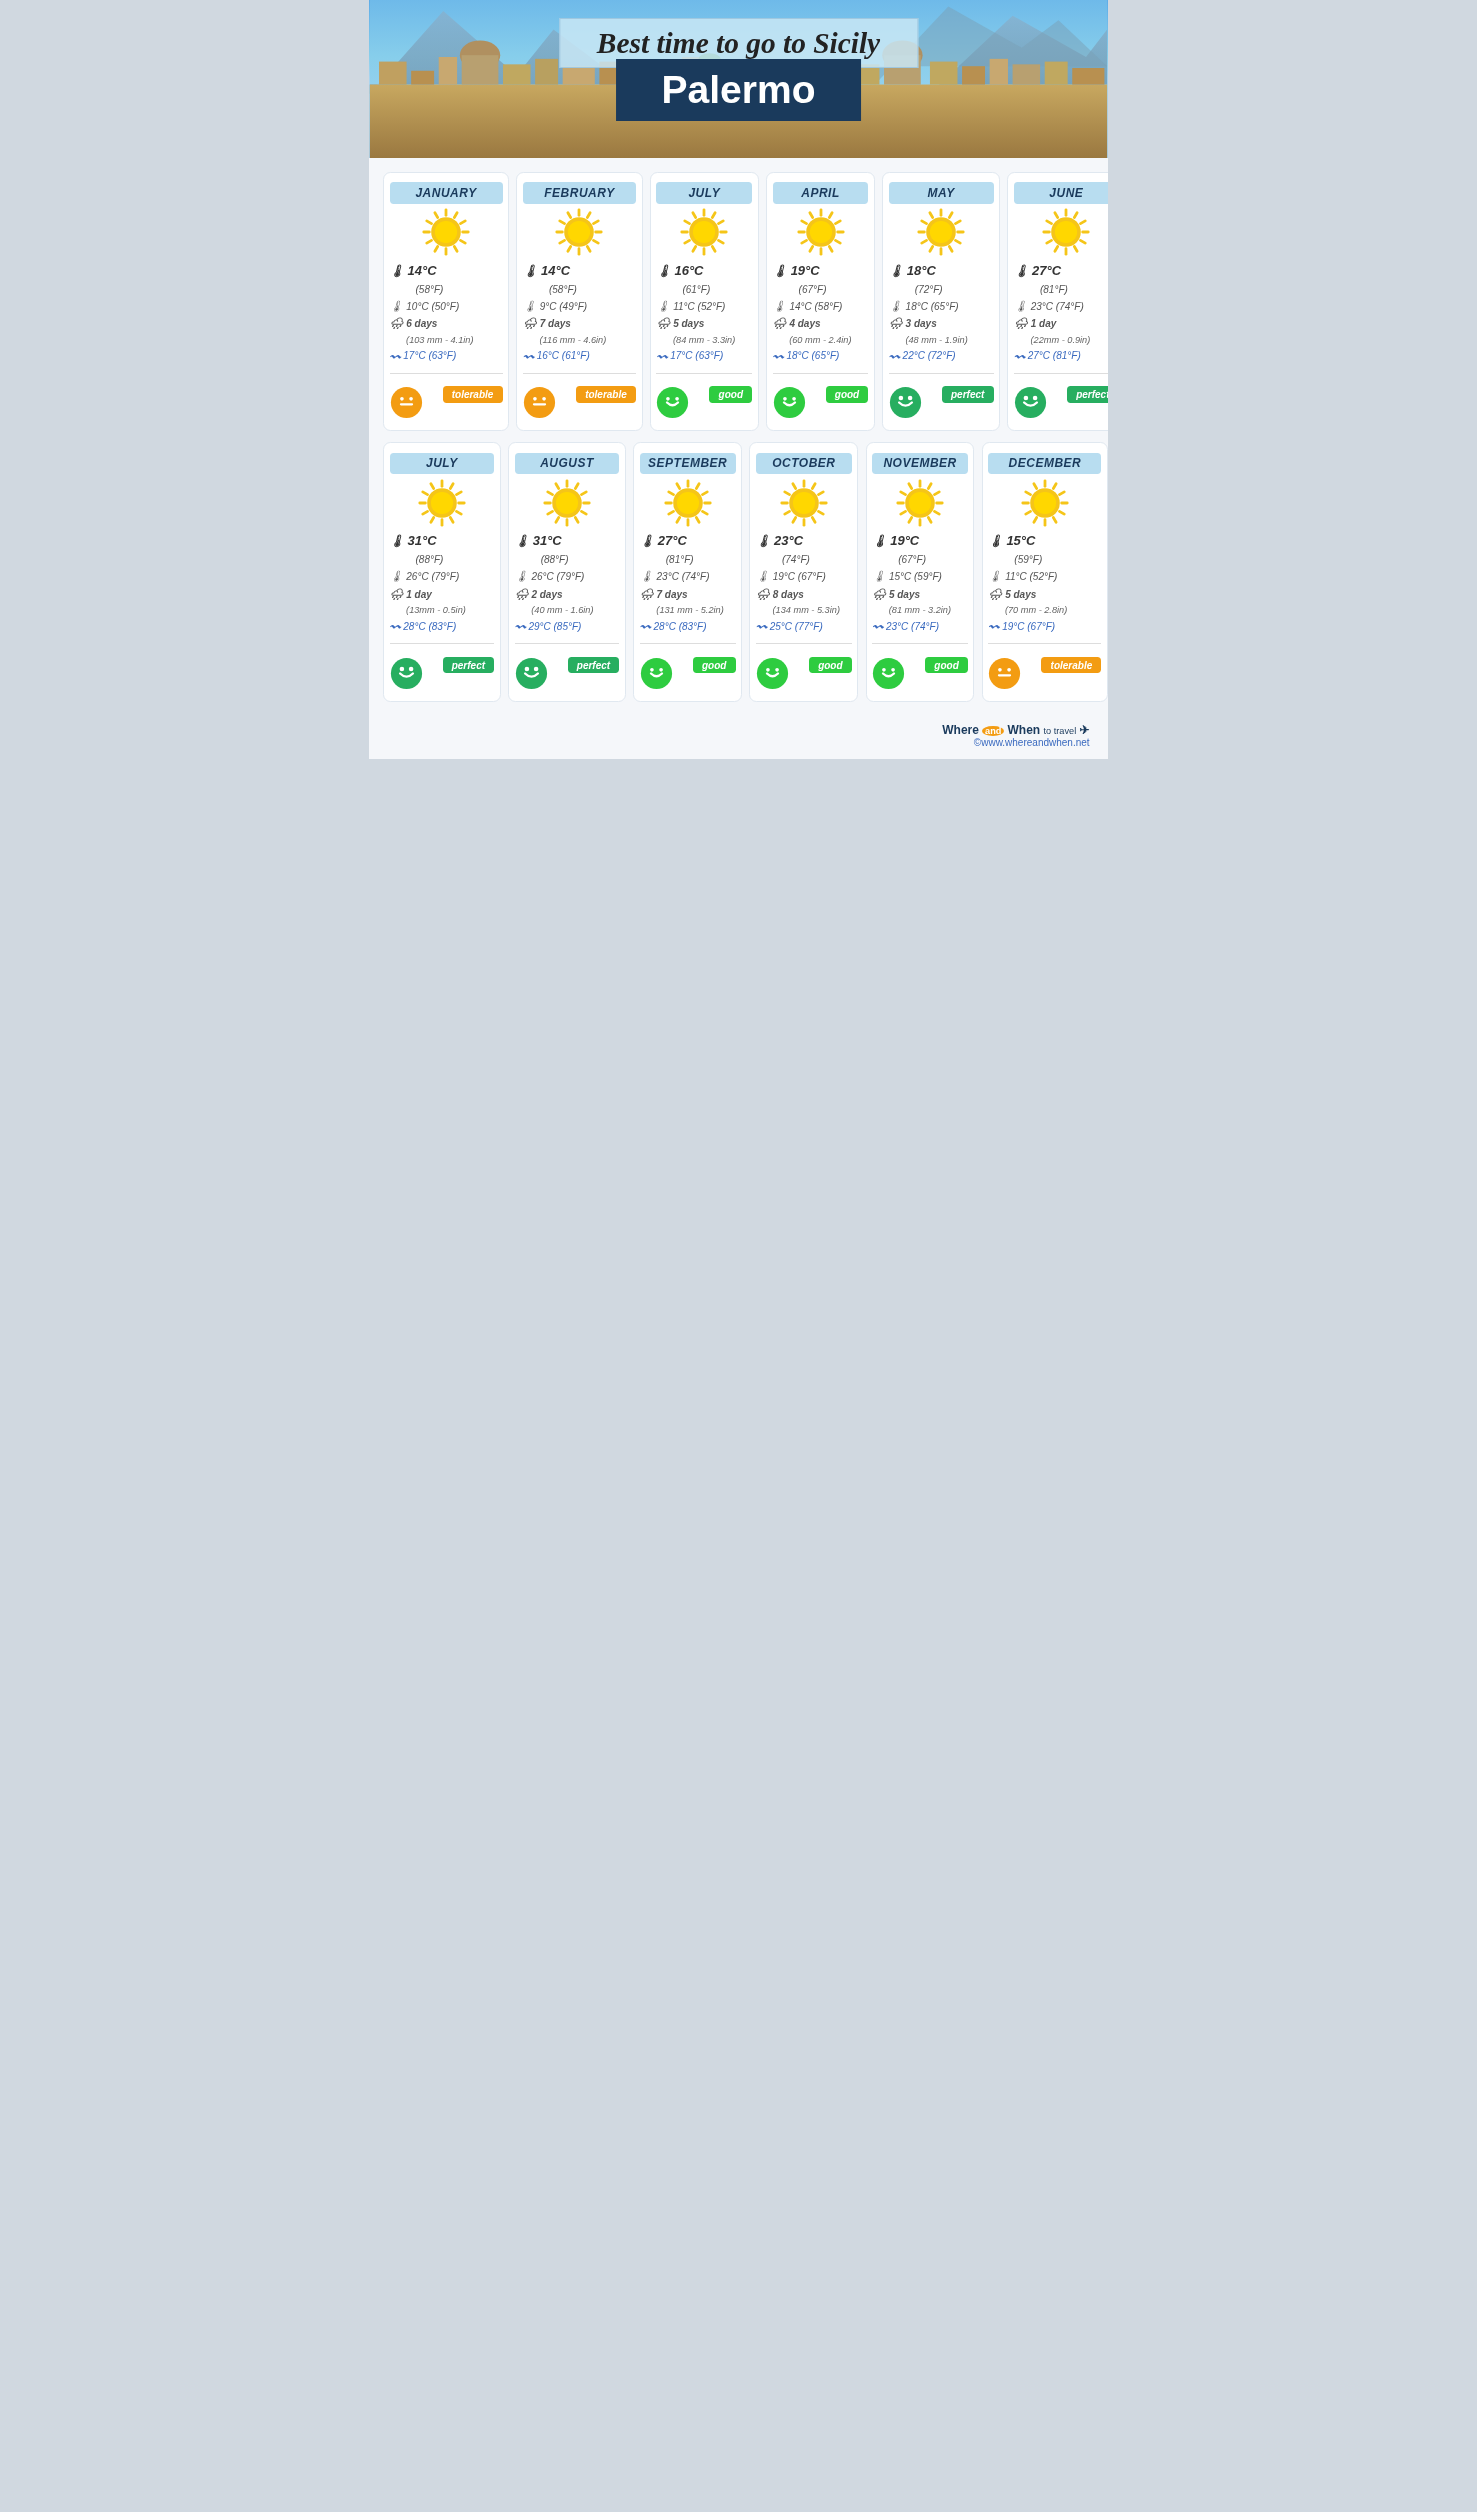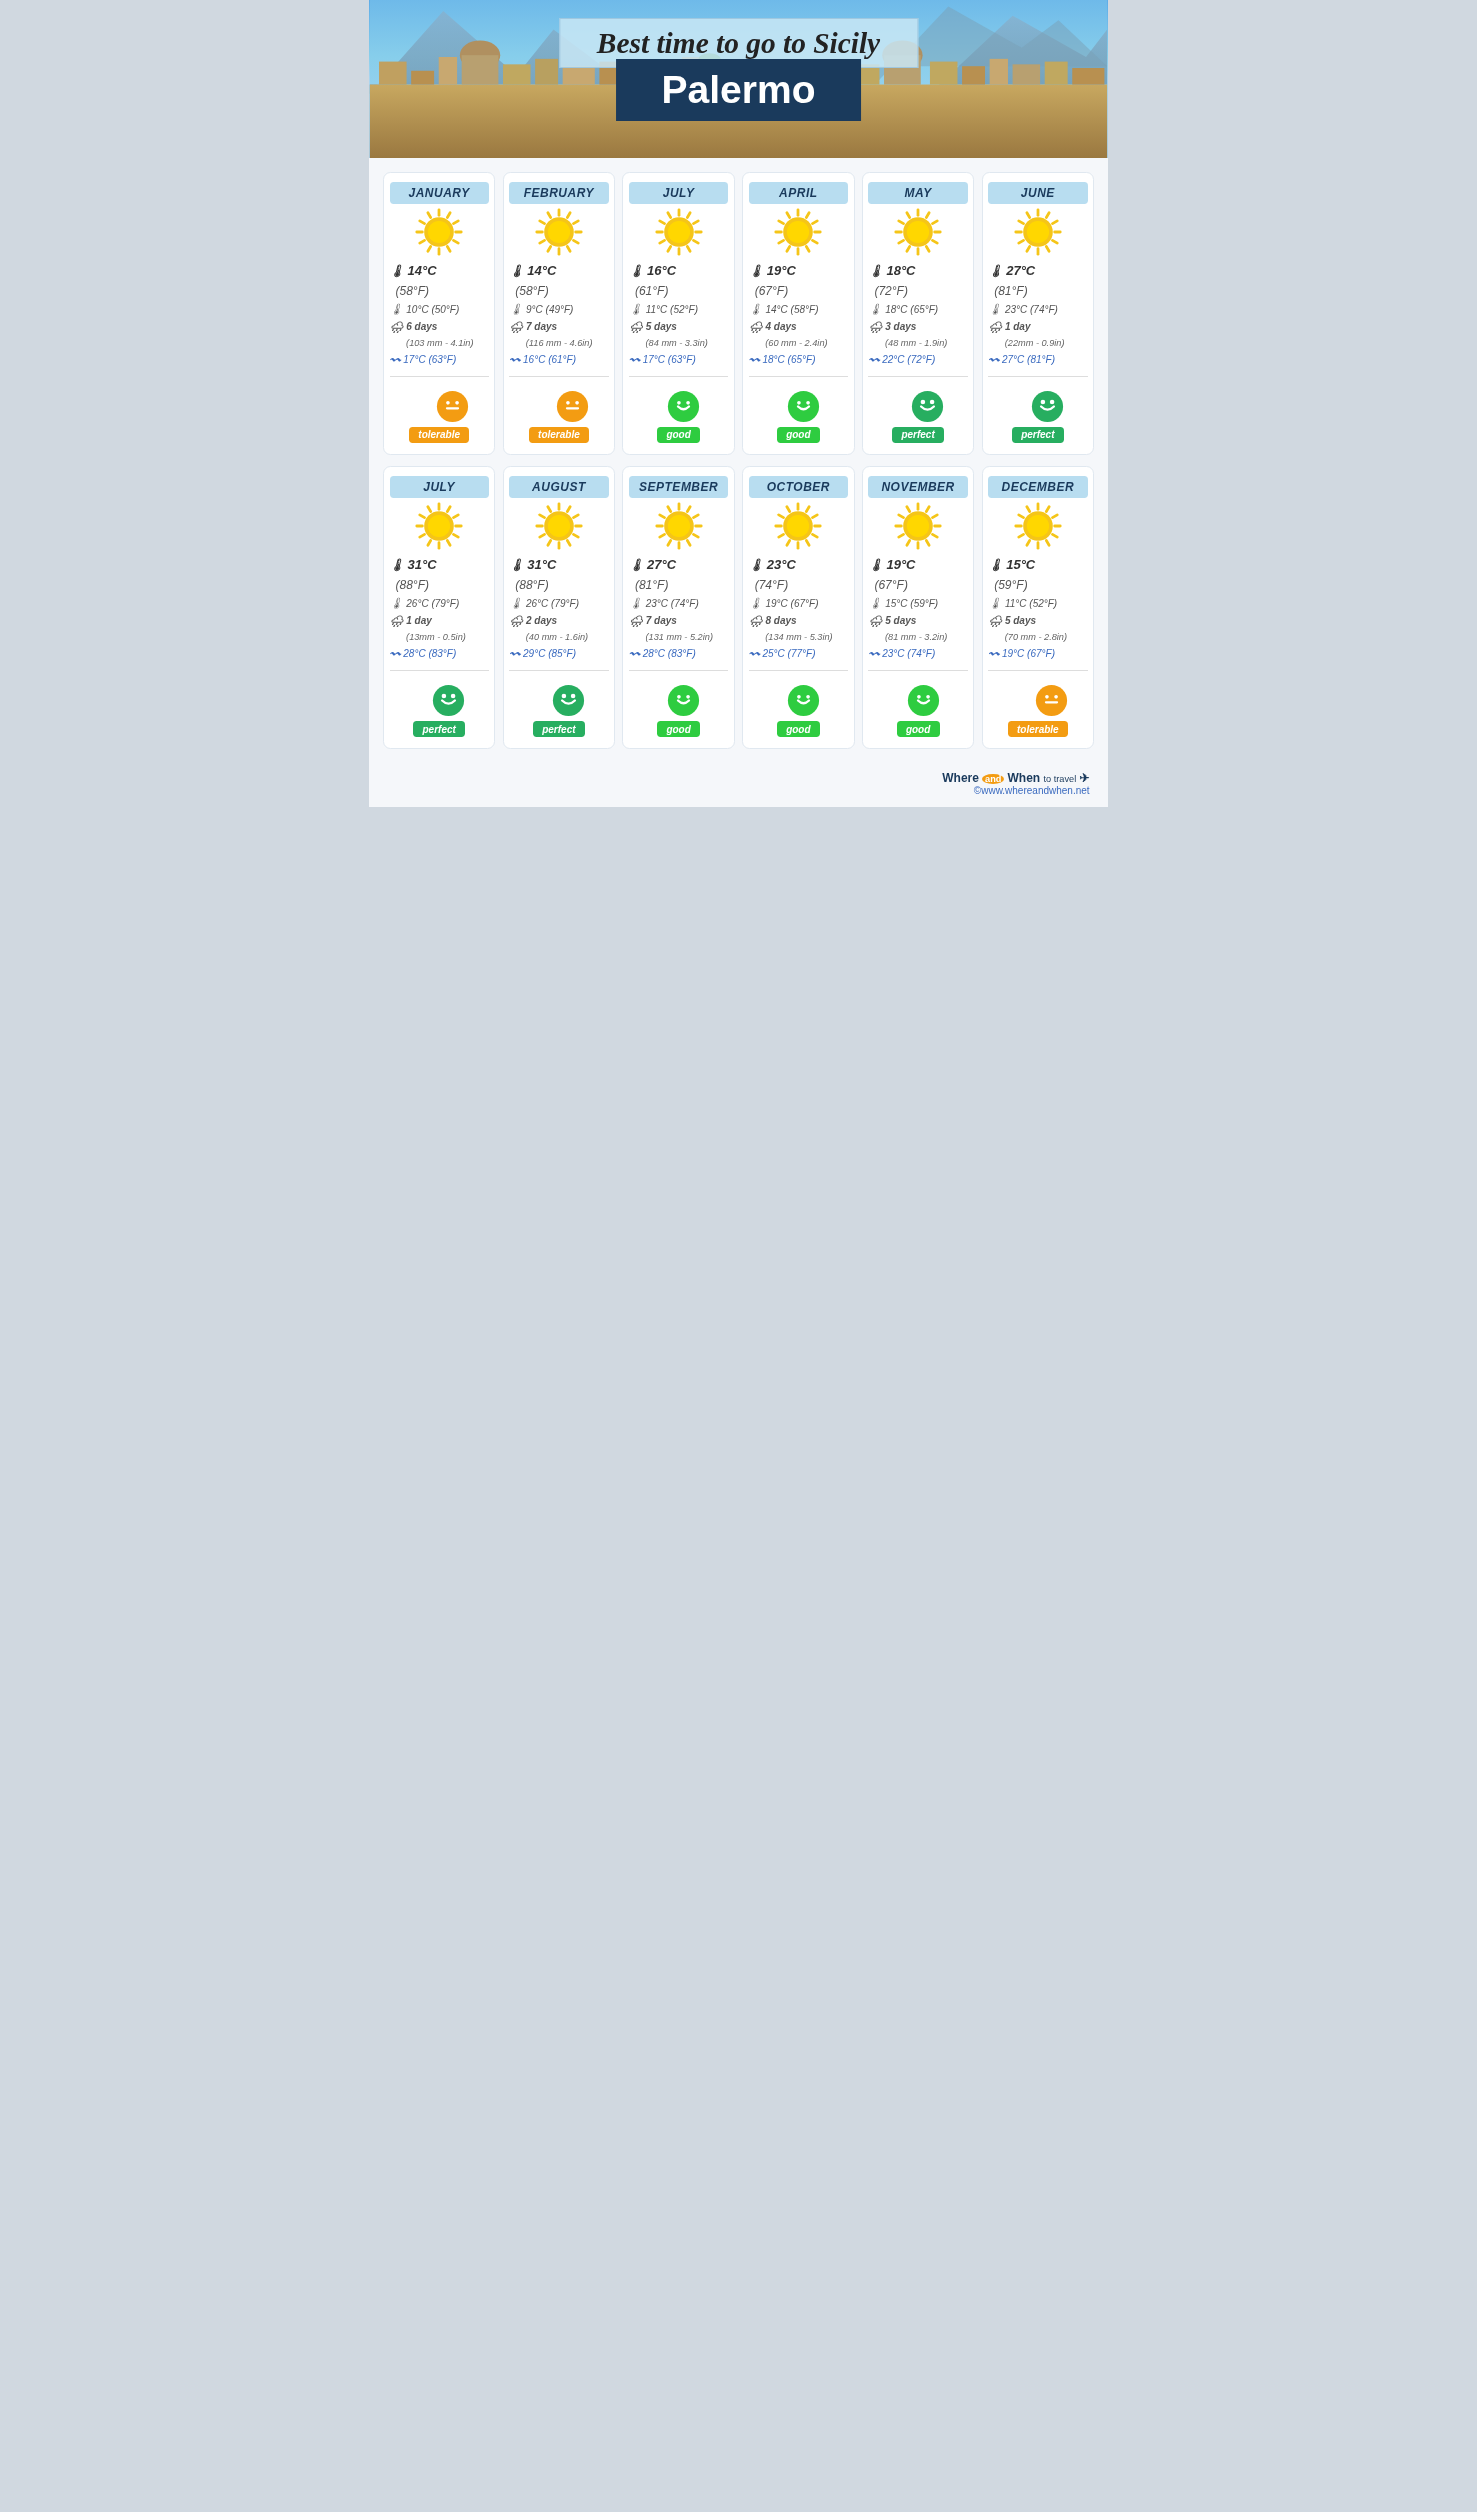--- a/index.html
+++ b/index.html
@@ -103,23 +103,23 @@
     .temp-main {
       font-size: 13px;
       font-weight: bold;
       color: #333;
       display: flex;
       align-items: center;
       gap: 2.8px;
       margin-bottom: 0;
     }
     .temp-sub {
-      font-size: 12px;
+      font-size: 10px;
       color: #555;
-      margin-left: 6px;
+      margin-left: 26px;
     }
     .temp-low {
       display: flex;
       align-items: center;
       gap: 2.8px;
       font-size: 10px;
       color: #555;
     }
     .rain-row {
       display: flex;
@@ -143,23 +143,22 @@
     }
     .divider-row {
       height: 0.9px;
       background: #ddd;
       width: 100%;
       margin: 3.7px 0;
     }
     
     .rating-section {
       display: flex;
-      flex-direction: column;
-      align-items: flex-end;
-      gap: 4px;
+      align-items: flex-start;
+      gap: 20px;
       margin-top: 5.5px;
     }
     .rating-badge {
       padding: 2.8px 9.2px;
       border-radius: 3.7px;
       font-size: 10px;
       font-weight: bold;
       color: #fff;
     }
     .rating-good { background: #2ecc40; }

